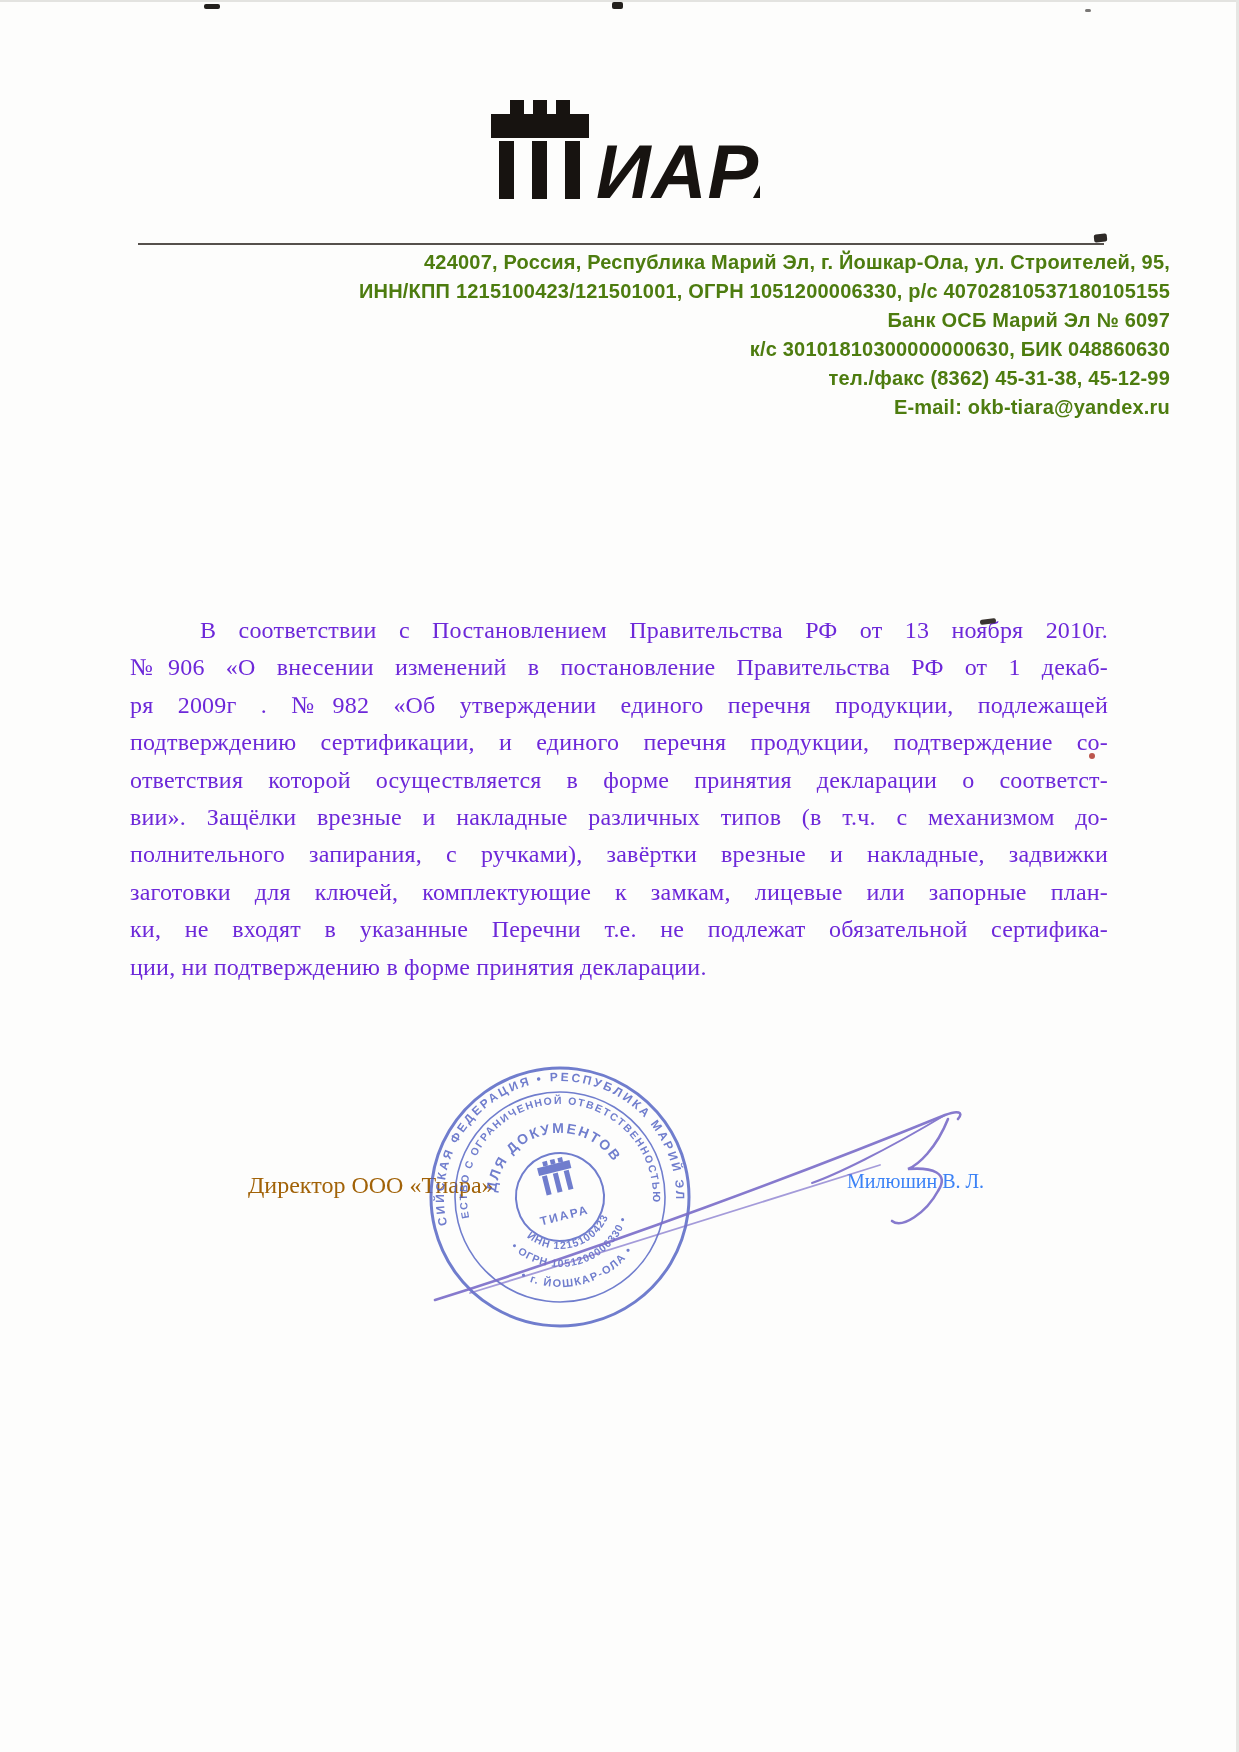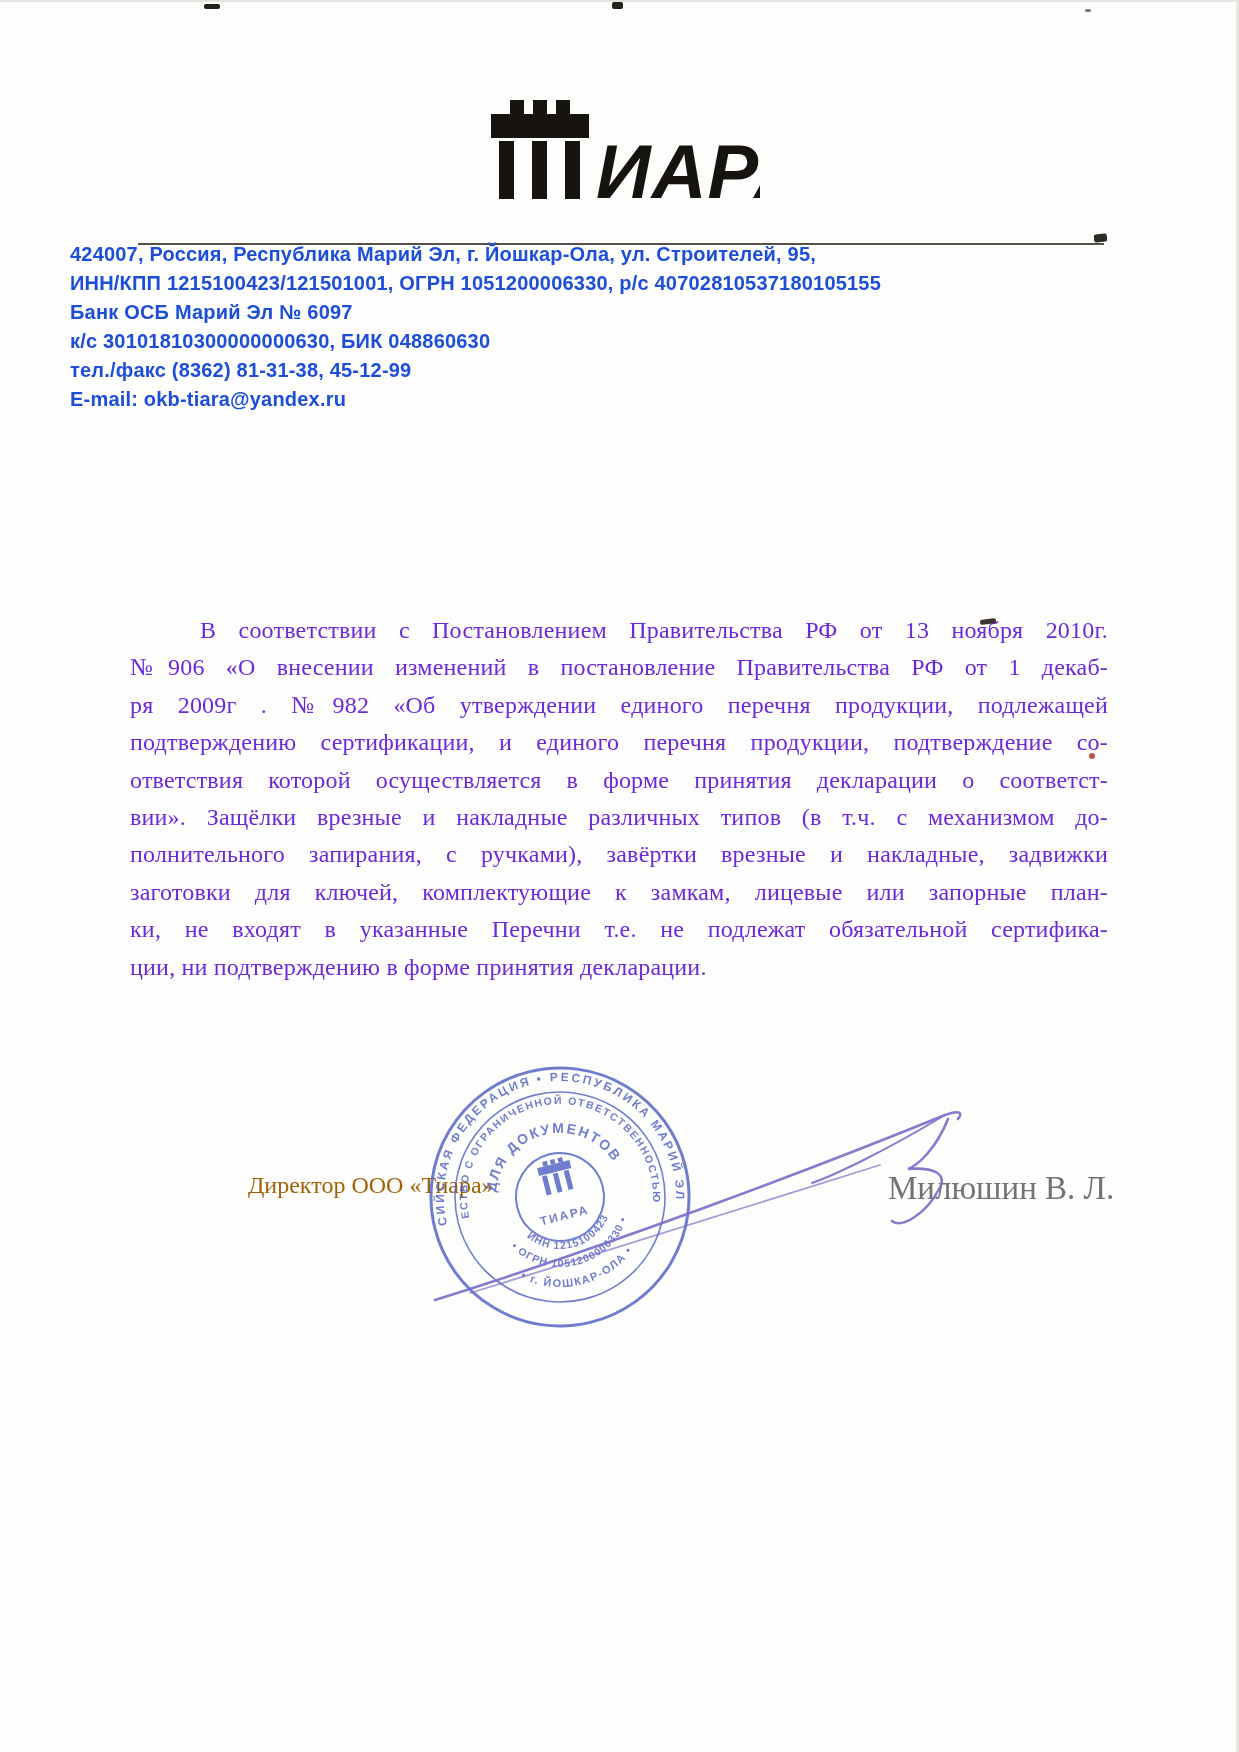--- a/index.html
+++ b/index.html
@@ -20,49 +20,49 @@
   
   .logo-wrap { position:absolute; top:98px; left:0; width:100%; display:flex; justify-content:center; }
   .logo-svg { display:block; }
 
   
   .rule { position:absolute; top:243px; left:138px; width:966px; height:2px; background:#55504c; }
   .rule-endmark { position:absolute; top:234px; left:1094px; width:13px; height:8px; background:#2e2a27; border-radius:2px; transform:rotate(-6deg); }
 
   
   .header-info {
-    position:absolute; top:240px; left:70px; width:1100px;
-    text-align:left;
+    position:absolute; top:248px; left:70px; width:1100px;
+    text-align:right;
     font-family:"Liberation Sans", sans-serif;
     font-weight:bold;
     font-size:20px;
     line-height:29px;
-    color:#1d4ed8;
+    color:#4d7c0f;
     letter-spacing:0.2px;
   }
 
   
   .body-text {
     position:absolute; top:612px; left:130px; width:978px;
     font-size:24px; line-height:37.4px;
     color:#6d28d9;
     letter-spacing:0.2px;
   }
   .body-line { text-align:justify; text-align-last:justify; white-space:normal; }
   .body-line.first { text-indent:70px; }
   .body-line.last { text-align-last:left; }
 
   
   .sig-title {
     position:absolute; top:1172px; left:248px;
     font-size:24px; color:#a16207;
   }
   .sig-name {
-    position:absolute; top:1170px; left:888px;
-    font-size:33px; color:#737373;
+    position:absolute; top:1170px; left:847px;
+    font-size:20px; color:#3b82f6;
   }
 
   .stamp-wrap { position:absolute; top:1052px; left:415px; width:290px; height:290px; pointer-events:none; }
   .sign-wrap { position:absolute; top:1055px; left:380px; width:640px; height:300px; pointer-events:none; }
 
   .artifact-dash { position:absolute; top:619px; left:980px; width:16px; height:5px; background:#3a3530; border-radius:2px; transform:rotate(-7deg); }
   .artifact-reddot { position:absolute; top:753px; left:1089px; width:6px; height:6px; background:#b0382e; border-radius:50%; opacity:.85; }
 </style>
 </head>
 <body>
@@ -95,21 +95,21 @@
   </div>
 
   <div class="rule"></div>
   <div class="rule-endmark"></div>
 
   <div class="header-info">
     <div>424007, Россия, Республика Марий Эл, г. Йошкар-Ола, ул. Строителей, 95,</div>
     <div>ИНН/КПП 1215100423/121501001, ОГРН 1051200006330, р/с 40702810537180105155</div>
     <div>Банк ОСБ Марий Эл № 6097</div>
     <div>к/с 30101810300000000630, БИК 048860630</div>
-    <div>тел./факс (8362) 81-31-38, 45-12-99</div>
+    <div>тел./факс (8362) 45-31-38, 45-12-99</div>
     <div>E-mail: okb-tiara@yandex.ru</div>
   </div>
 
   <div class="body-text">
     <div class="body-line first">В соответствии с Постановлением  Правительства РФ от 13 ноября 2010г.</div>
     <div class="body-line">№906  «О внесении изменений в постановление Правительства РФ от 1 декаб-</div>
     <div class="body-line">ря 2009г .  №982  «Об утверждении единого перечня продукции, подлежащей</div>
     <div class="body-line">подтверждению сертификации, и единого перечня продукции, подтверждение со-</div>
     <div class="body-line">ответствия  которой осуществляется в форме принятия декларации о соответст-</div>
     <div class="body-line">вии».  Защёлки врезные и накладные различных типов (в т.ч. с  механизмом до-</div>

